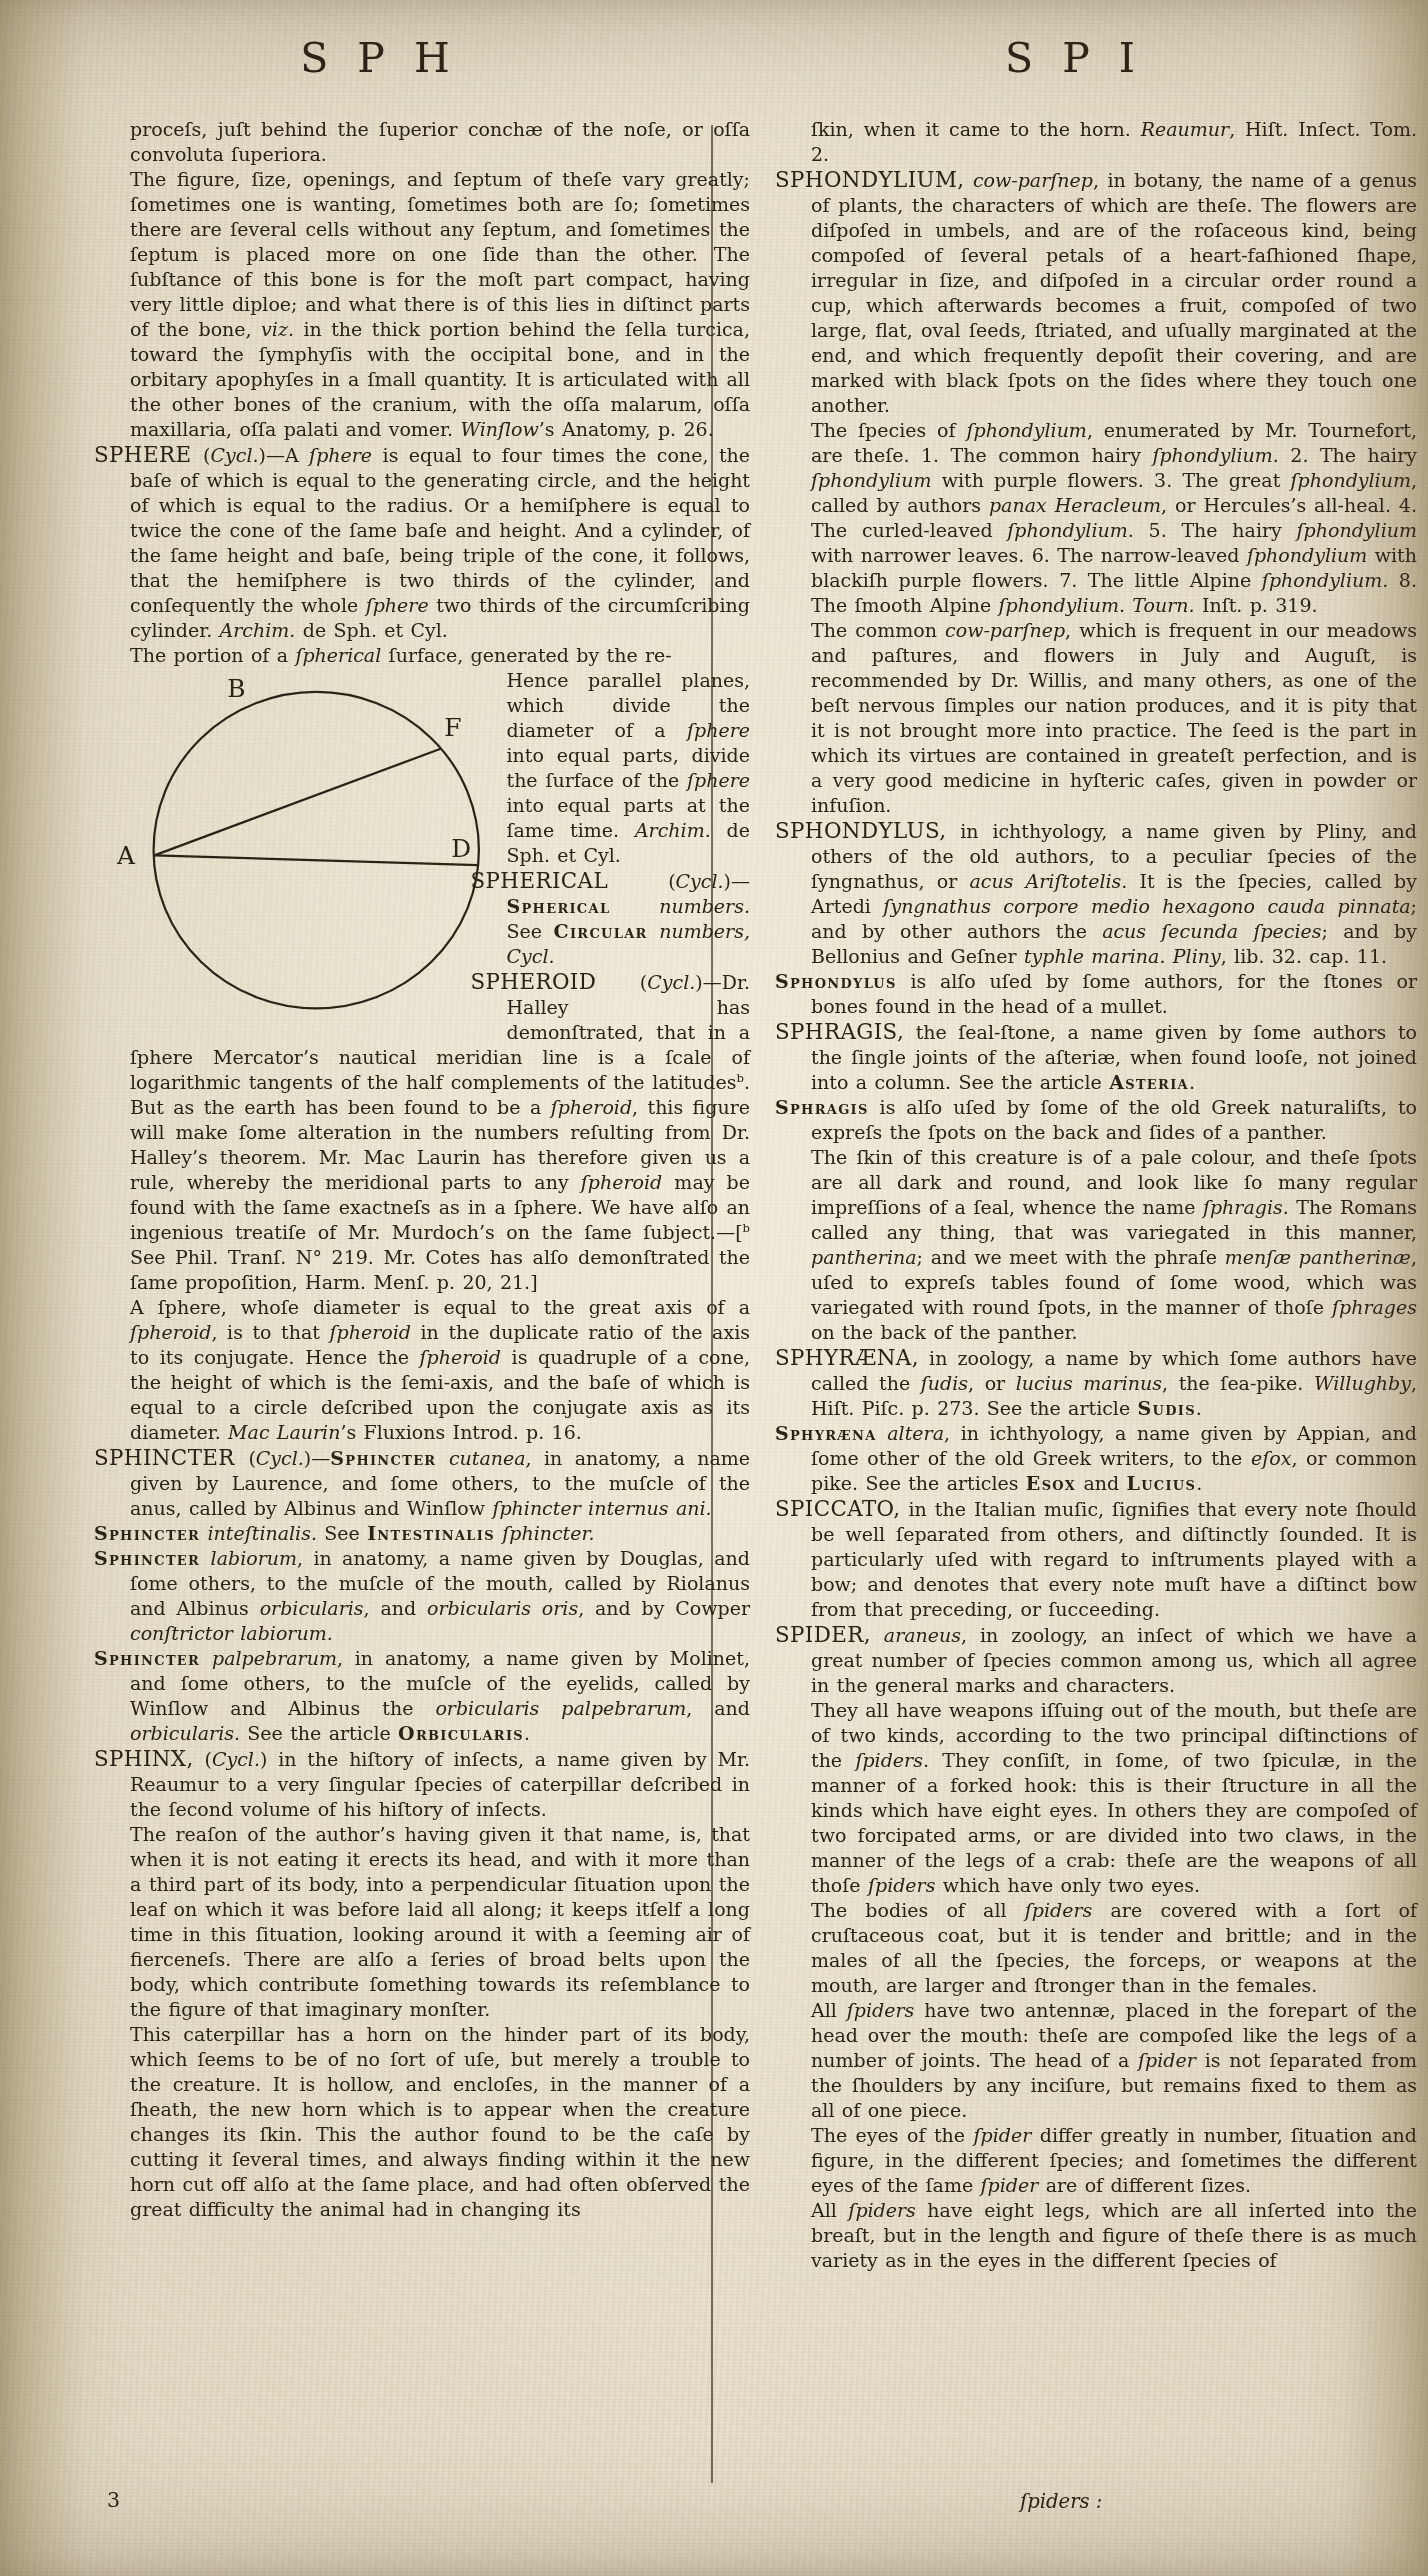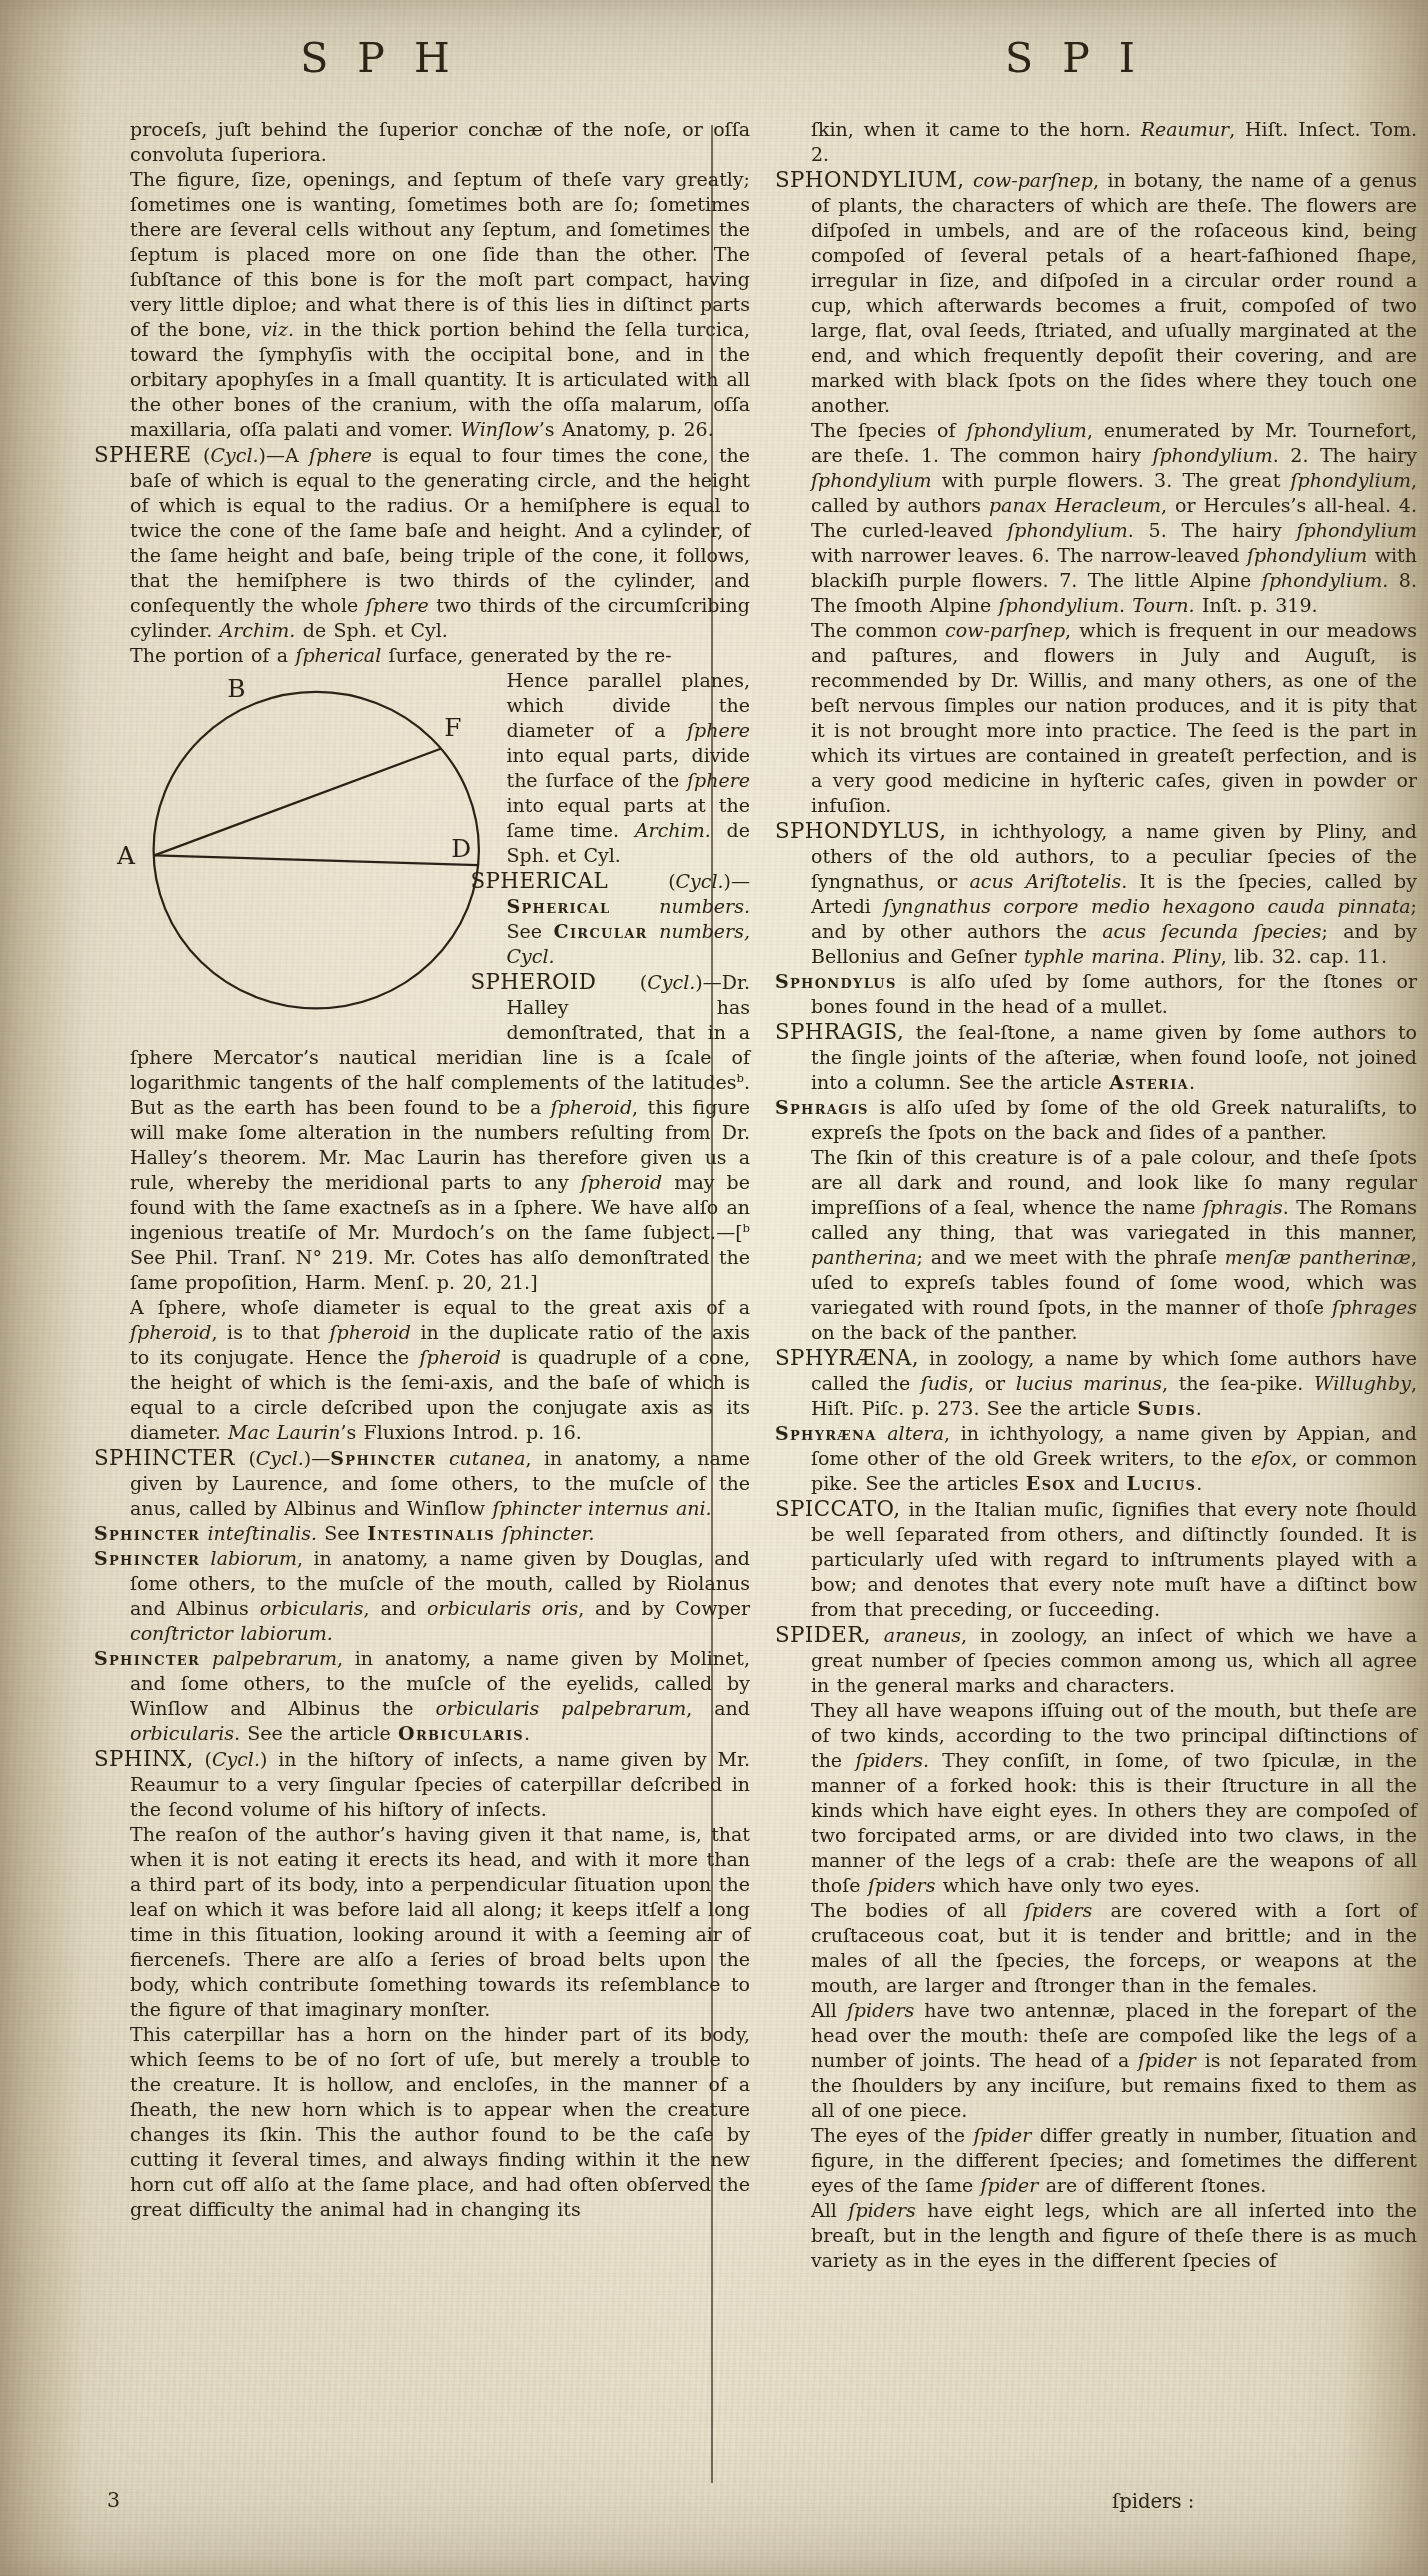--- a/index.html
+++ b/index.html
@@ -38,21 +38,21 @@
   .seg-i{font-style:italic;}
   .seg-c{font-size:21.4px;letter-spacing:0.4px;}
   .seg-sc{font-variant:small-caps;letter-spacing:1.3px;font-weight:bold;}
   .seg-sup{vertical-align:super;font-size:11.6px;line-height:0;}
   #sphere-figure{
     float:left;width:400px;height:349px;margin:3.6px 12.5px 3.6px 0;
   }
   #sphere-figure svg{display:block;width:100%;height:100%;}
   #sphere-figure text{font-family:"DejaVu Serif",serif;font-size:28px;fill:#2b2217;}
   #signature-mark{position:absolute;left:107px;top:2488px;font-size:20.5px;}
-  #catchword{position:absolute;left:1112px;top:2490px;font-size:19.6px;}
+  #catchword{position:absolute;left:1020px;top:2490px;font-size:19.6px;font-style:italic;}
 </style>
 </head>
 <body>
 
 <div class="page-header" id="header-left">S P H</div>
 <div class="page-header" id="header-right">S P I</div>
 <div id="divider"></div>
 
 <div class="col" id="left-col">
     <div class="para body"><span>proceſs, juſt behind the ſuperior conchæ of the noſe, or oſſa convoluta ſuperiora.</span></div>
@@ -92,19 +92,19 @@
     <div class="para entry"><span class="seg-c">SPHRAGIS,</span><span> the ſeal-ſtone, a name given by ſome authors to the ſingle joints of the aſteriæ, when found looſe, not joined into a column.  See the article </span><span class="seg-sc">Asteria</span><span>.</span></div>
     <div class="para entry"><span class="seg-sc">Sphragis</span><span> is alſo uſed by ſome of the old Greek naturaliſts, to expreſs the ſpots on the back and ſides of a panther.</span></div>
     <div class="para body"><span>The ſkin of this creature is of a pale colour, and theſe ſpots are all dark and round, and look like ſo many regular impreſſions of a ſeal, whence the name </span><span class="seg-i">ſphragis</span><span>.  The Romans called any thing, that was variegated in this manner, </span><span class="seg-i">pantherina</span><span>; and we meet with the phraſe </span><span class="seg-i">menſæ pantherinæ</span><span>, uſed to expreſs tables found of ſome wood, which was variegated with round ſpots, in the manner of thoſe </span><span class="seg-i">ſphrages</span><span> on the back of the panther.</span></div>
     <div class="para entry"><span class="seg-c">SPHYRÆNA,</span><span> in zoology, a name by which ſome authors have called the </span><span class="seg-i">ſudis</span><span>, or </span><span class="seg-i">lucius marinus</span><span>, the ſea-pike.  </span><span class="seg-i">Willughby</span><span>, Hiſt. Piſc. p. 273.  See the article </span><span class="seg-sc">Sudis</span><span>.</span></div>
     <div class="para entry"><span class="seg-sc">Sphyræna</span><span> </span><span class="seg-i">altera</span><span>, in ichthyology, a name given by Appian, and ſome other of the old Greek writers, to the </span><span class="seg-i">eſox</span><span>, or common pike.  See the articles </span><span class="seg-sc">Esox</span><span> and </span><span class="seg-sc">Lucius</span><span>.</span></div>
     <div class="para entry"><span class="seg-c">SPICCATO,</span><span> in the Italian muſic, ſignifies that every note ſhould be well ſeparated from others, and diſtinctly ſounded.  It is particularly uſed with regard to inſtruments played with a bow; and denotes that every note muſt have a diſtinct bow from that preceding, or ſucceeding.</span></div>
     <div class="para entry"><span class="seg-c">SPIDER,</span><span> </span><span class="seg-i">araneus</span><span>, in zoology, an inſect of which we have a great number of ſpecies common among us, which all agree in the general marks and characters.</span></div>
     <div class="para body"><span>They all have weapons iſſuing out of the mouth, but theſe are of two kinds, according to the two principal diſtinctions of the </span><span class="seg-i">ſpiders</span><span>.  They conſiſt, in ſome, of two ſpiculæ, in the manner of a forked hook: this is their ſtructure in all the kinds which have eight eyes.  In others they are compoſed of two forcipated arms, or are divided into two claws, in the manner of the legs of a crab: theſe are the weapons of all thoſe </span><span class="seg-i">ſpiders</span><span> which have only two eyes.</span></div>
     <div class="para body"><span>The bodies of all </span><span class="seg-i">ſpiders</span><span> are covered with a ſort of cruſtaceous coat, but it is tender and brittle; and in the males of all the ſpecies, the forceps, or weapons at the mouth, are larger and ſtronger than in the females.</span></div>
     <div class="para body"><span>All </span><span class="seg-i">ſpiders</span><span> have two antennæ, placed in the forepart of the head over the mouth: theſe are compoſed like the legs of a number of joints.  The head of a </span><span class="seg-i">ſpider</span><span> is not ſeparated from the ſhoulders by any inciſure, but remains fixed to them as all of one piece.</span></div>
-    <div class="para body"><span>The eyes of the </span><span class="seg-i">ſpider</span><span> differ greatly in number, ſituation and figure, in the different ſpecies; and ſometimes the different eyes of the ſame </span><span class="seg-i">ſpider</span><span> are of different ſtones.</span></div>
+    <div class="para body"><span>The eyes of the </span><span class="seg-i">ſpider</span><span> differ greatly in number, ſituation and figure, in the different ſpecies; and ſometimes the different eyes of the ſame </span><span class="seg-i">ſpider</span><span> are of different ſizes.</span></div>
     <div class="para body"><span>All </span><span class="seg-i">ſpiders</span><span> have eight legs, which are all inſerted into the breaſt, but in the length and figure of theſe there is as much variety as in the eyes in the different ſpecies of</span></div>
   </div>
 
 <div id="signature-mark">3</div>
 <div id="catchword">ſpiders :</div>
 
 
 </body></html>

